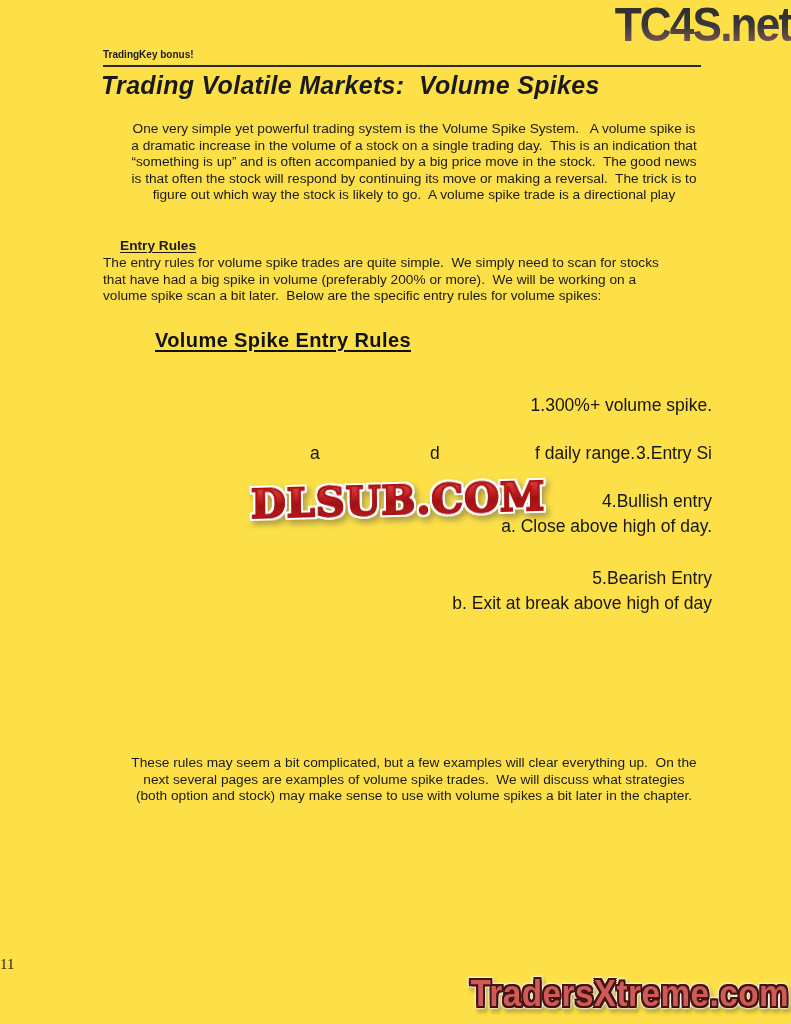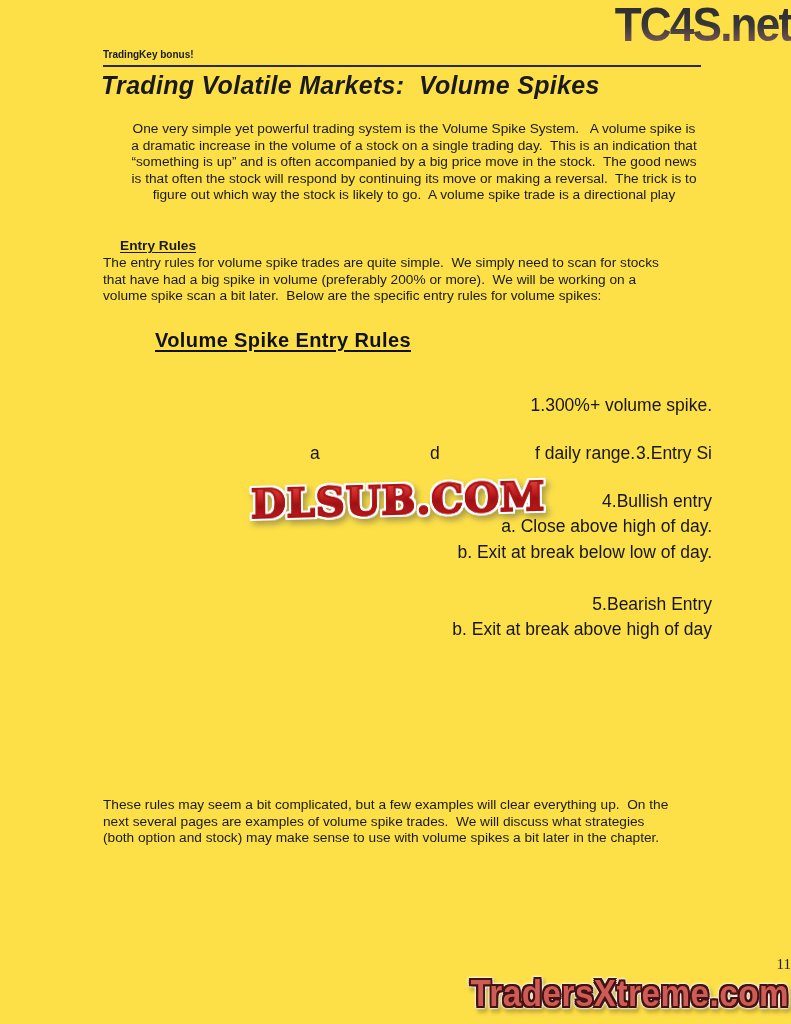--- a/index.html
+++ b/index.html
@@ -21,21 +21,21 @@
     position:absolute;left:101px;top:71px;margin:0;
     font-size:25px;font-weight:bold;font-style:italic;letter-spacing:.3px;
     white-space:pre-wrap;
   }
   .body-text{
     position:absolute;left:103px;width:622px;margin:0;
     font-size:13.7px;line-height:16.6px;white-space:pre-wrap;
   }
   .p1{top:121px;text-align:center;}
   .p2{top:255px;}
-  .p3{top:797px;}
+  .p3{top:755px;text-align:center;}
   .entry-heading{
     position:absolute;left:103px;top:221px;margin:17px;
     font-size:13.7px;font-weight:bold;text-decoration:underline;
     text-underline-offset:2px;
   }
   .rules-heading{
     position:absolute;left:155px;top:329px;margin:0;
     font-size:20px;font-weight:bold;letter-spacing:.4px;
     text-decoration:underline;text-decoration-thickness:2px;text-underline-offset:3px;
     color:#111;
@@ -58,21 +58,21 @@
     transform:rotate(-1.6deg) skewX(-1deg);transform-origin:0 50%;
     color:transparent;
     background:linear-gradient(180deg,#e05a4e 0%,#cb2426 36%,#9e1113 55%,#bb1b1d 82%,#a51416 100%);
     -webkit-background-clip:text;background-clip:text;
     -webkit-text-stroke:2px #aa1416;
     filter:drop-shadow(2px 0 0 #fff) drop-shadow(-2px 0 0 #fff)
            drop-shadow(0 2px 0 #fff) drop-shadow(0 -2px 0 #fff)
            drop-shadow(3px 4px 3px rgba(70,70,70,.45));
   }
   .page-number{
-    position:absolute;left:0;top:956px;width:791px;text-align:right;
+    position:absolute;left:0;top:956px;width:791px;text-align:left;
     font-family:"Liberation Serif",serif;font-size:15px;color:#222;
   }
   
   .brand-bottom{
     position:absolute;right:2px;top:974px;
     font-size:37px;font-weight:bold;line-height:1.1;letter-spacing:.5px;
     color:#cd5b56;
     transform:scaleX(.9);transform-origin:100% 50%;
     text-shadow:
       -2px -2px 0 #431211, 2px -2px 0 #431211,
@@ -119,21 +119,20 @@
     <div class="li li3">
       <span class="num">3.</span><span class="t-before">Entry Si</span>
       <span class="frag frag-a">a</span>
       <span class="frag frag-d">d</span>
       <span class="t-after">f daily range.</span>
     </div>
 
     <div class="li has-subs">
       <span class="num">4.</span><span>Bullish entry</span>
       <div class="sub">a. Close above high of day.</div>
-      <div class="sub">b. Exit at break below low of day.</div>
     </div>
 
     <div class="li has-subs">
       <span class="num">5.</span><span>Bearish Entry</span>
       <div class="sub">b. Exit at break above high of day</div>
     </div>
 
   </div>
 
   <div class="watermark">DLSUB.COM</div>

